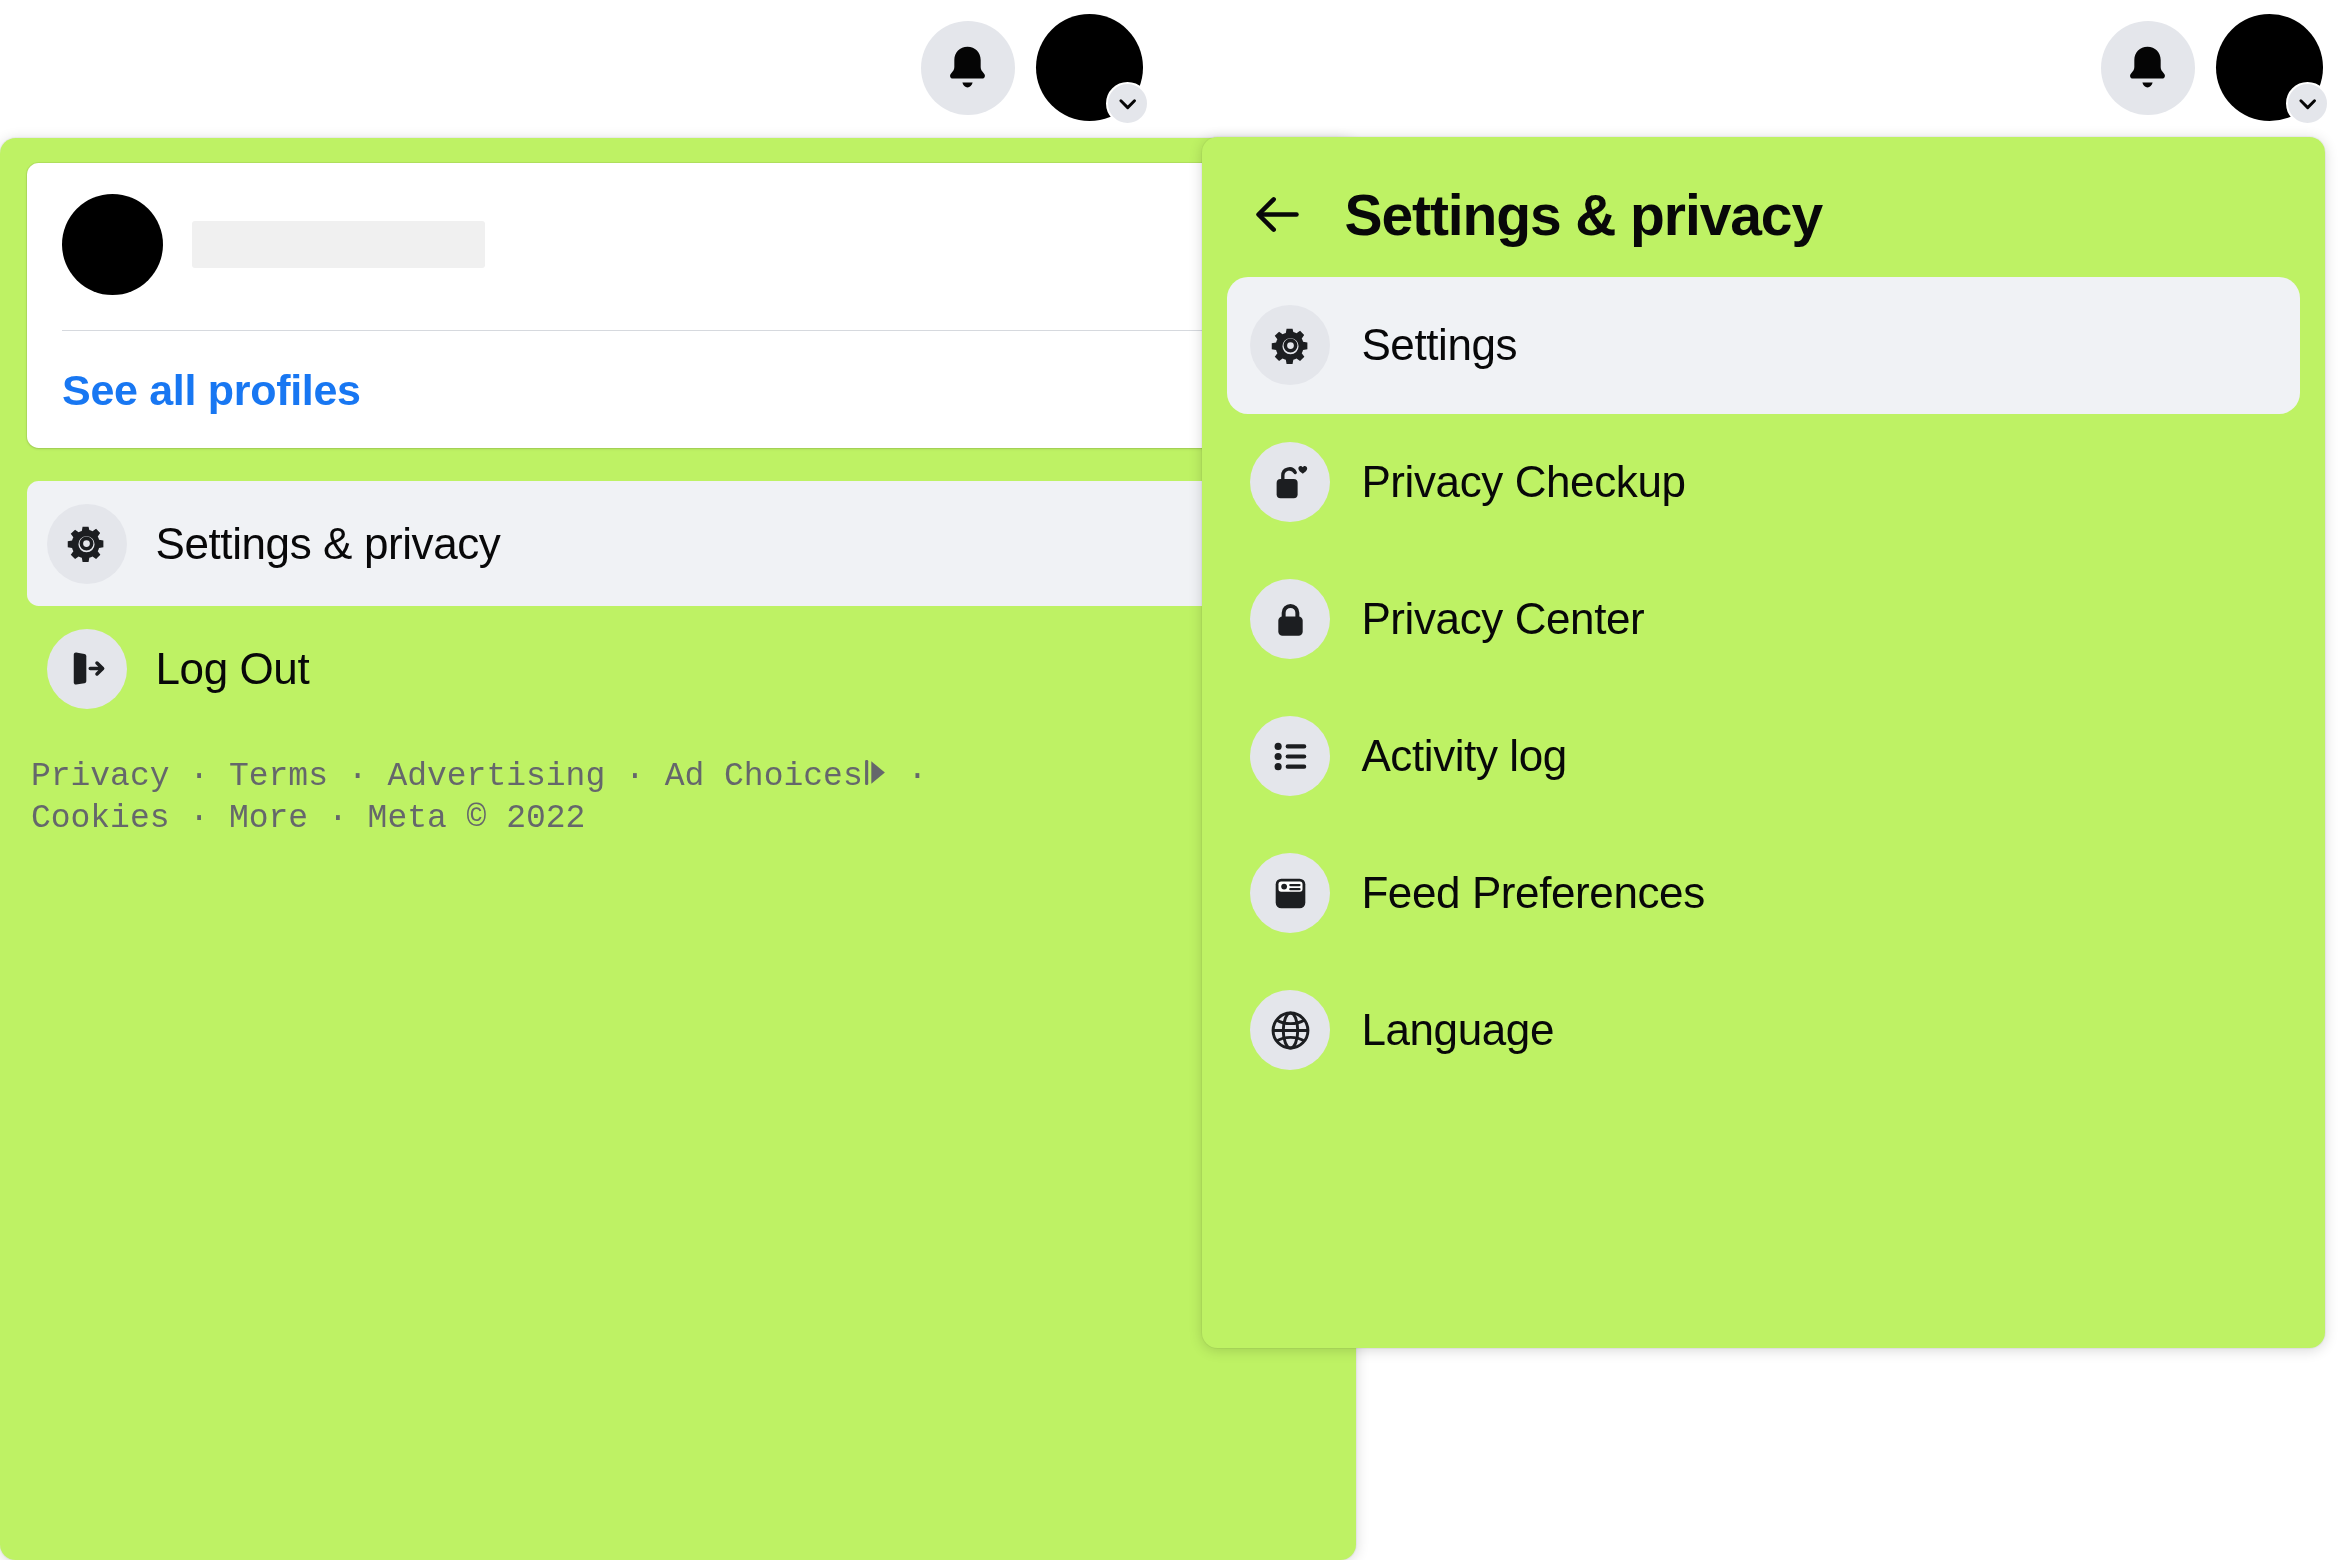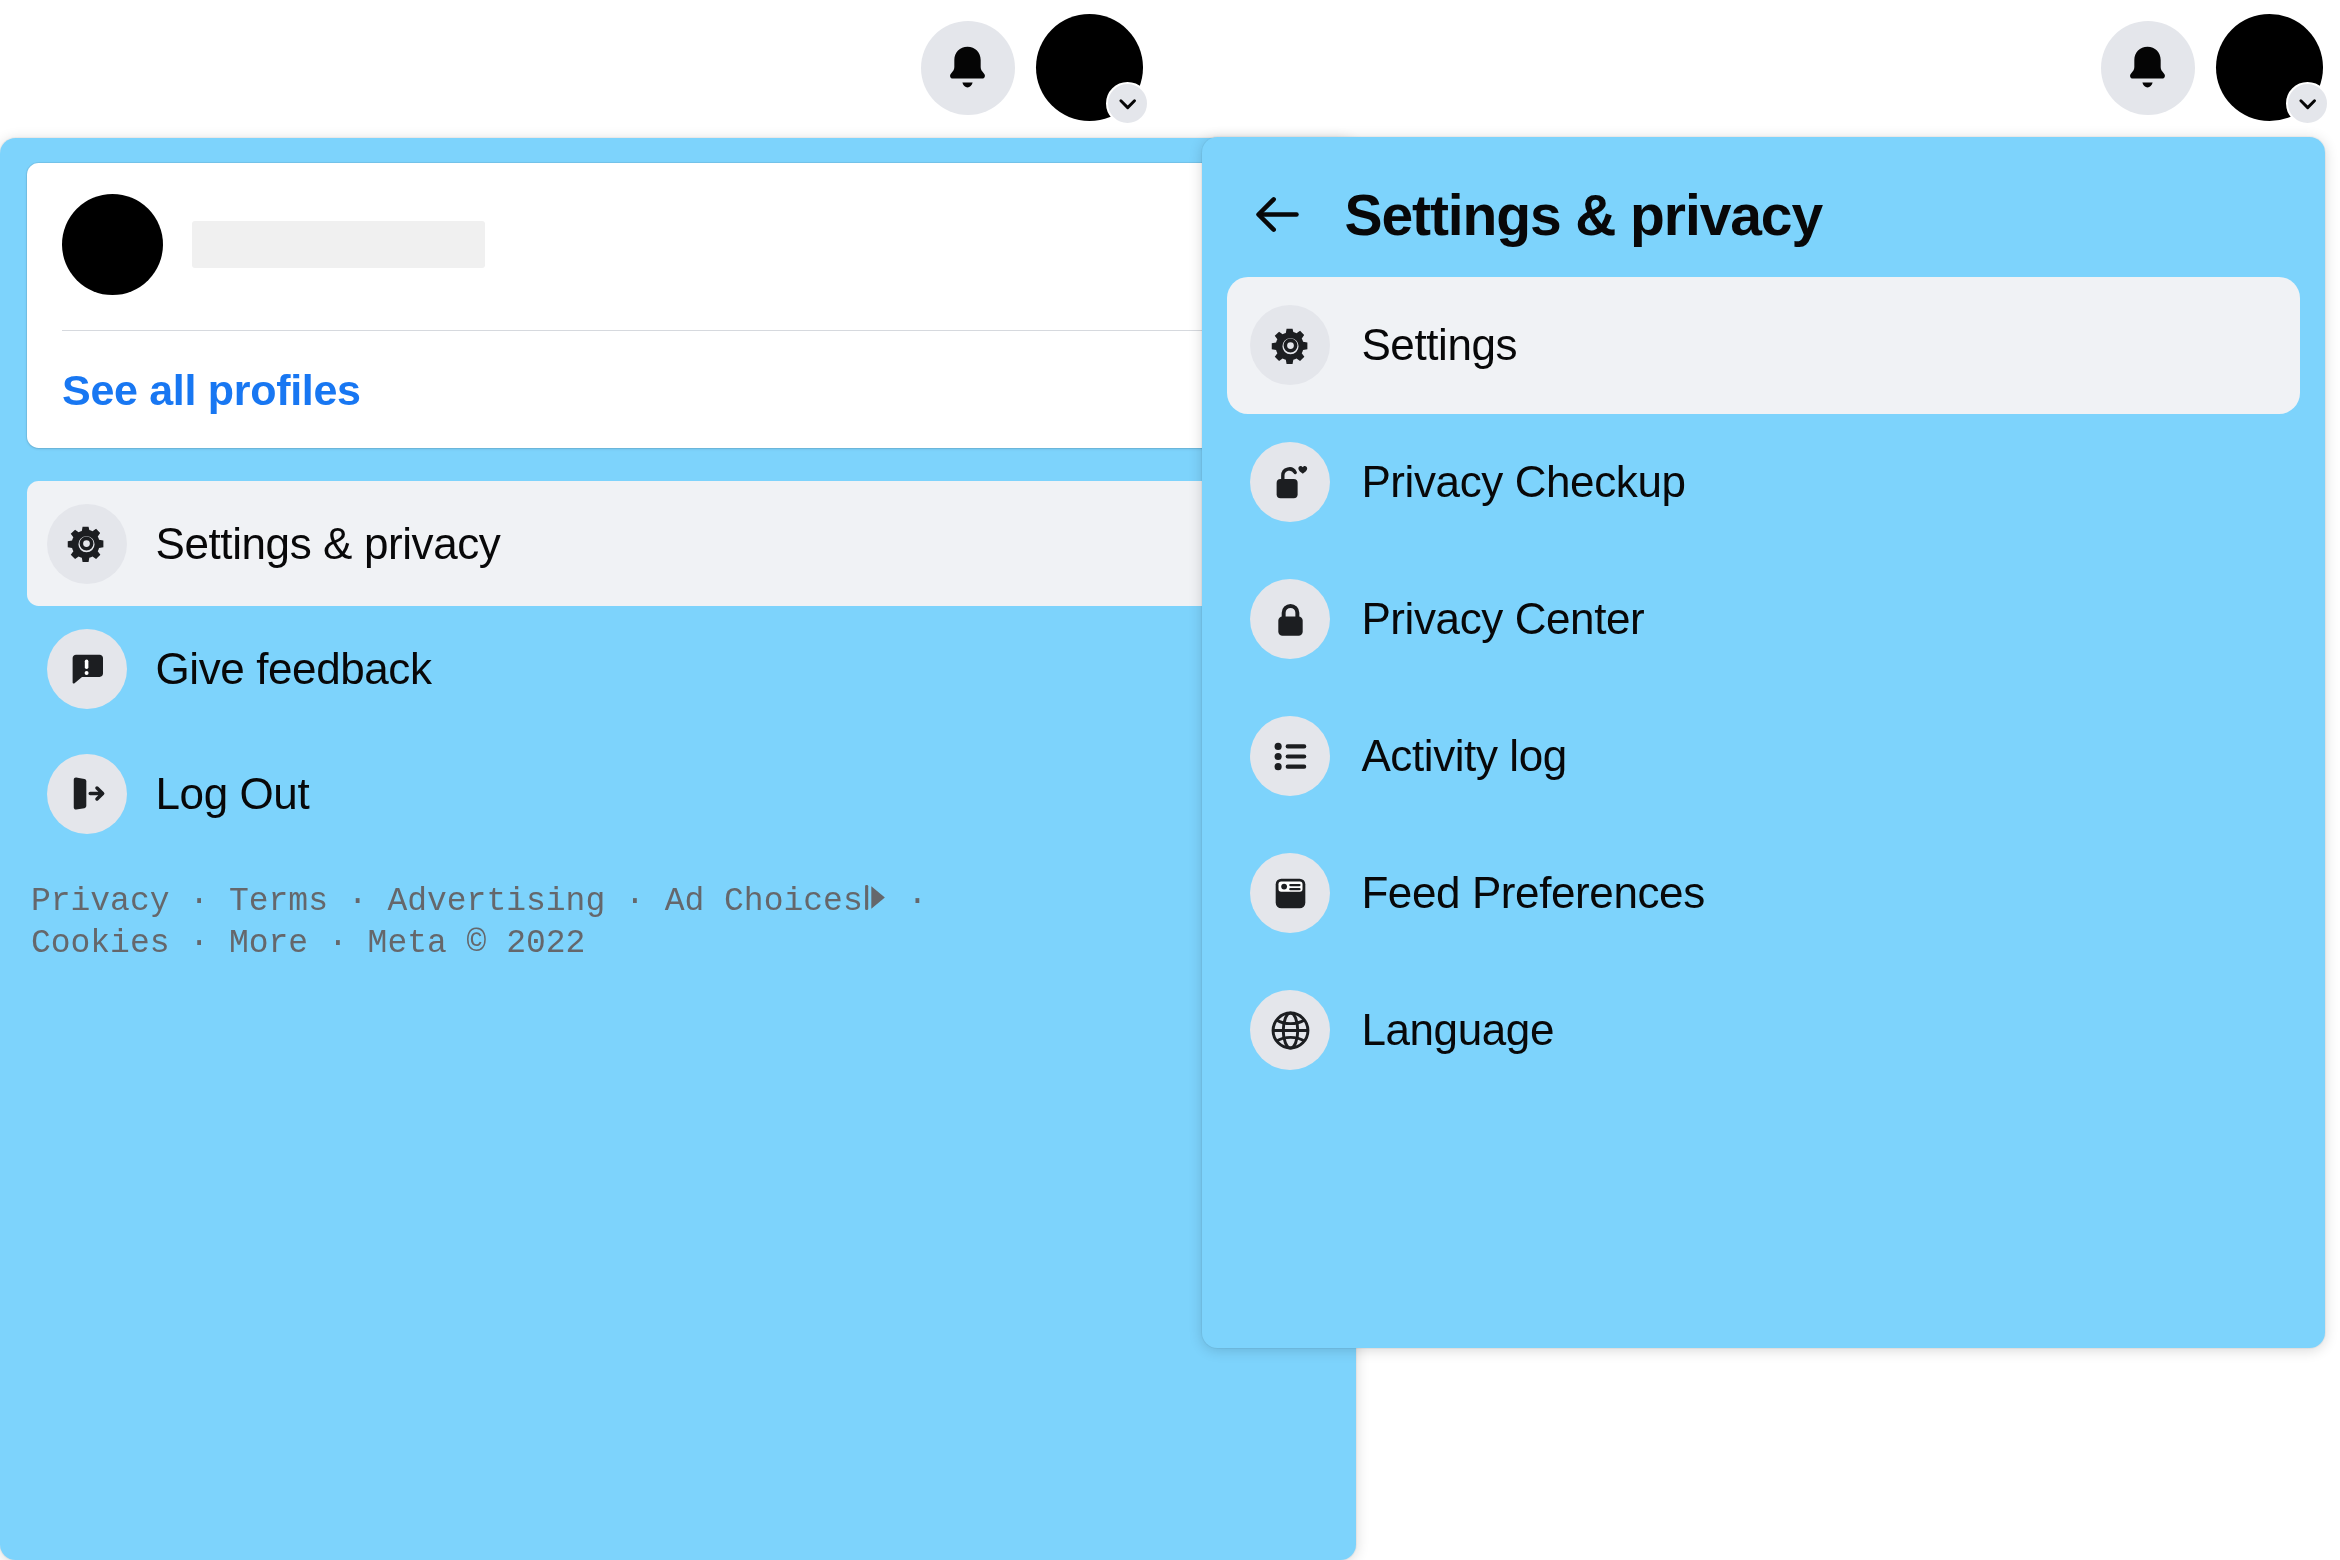--- a/index.html
+++ b/index.html
@@ -55,21 +55,21 @@
     border-radius: 50%;
     background: #e4e6eb;
     border: 2.9px solid #ffffff;
     display: flex; align-items: center; justify-content: center;
   }
   .avatar-badge svg { width: 23.4px; height: 23.4px; display:block; }
 
   
   .panel {
     position: absolute;
-    background: #7dd3fc;
+    background: #bef264;
     border-radius: 15.6px;
     box-shadow: 0 2px 13.7px rgba(0,0,0,.16), 0 0 0 1px rgba(0,0,0,.035);
   }
   .panel-left {
     left: 0px; top: 138px;
     width: 1356px; height: 1422px;
     padding: 25px 27px 0 27px;
   }
   .panel-right {
     left: 1202px; top: 137px;
@@ -260,30 +260,20 @@
         <span class="menu-label">Settings &amp; privacy</span>
         <span class="chev">
           <svg viewBox="0 0 24 24" fill="none" stroke="#4b5563" stroke-width="2.2" stroke-linecap="round" stroke-linejoin="round">
             <polyline points="9,5 16,12 9,19"></polyline>
           </svg>
         </span>
       </div>
 
 
 
-      <div class="menu-row">
-        <span class="icon-circle">
-          <svg width="45" height="45" viewBox="0 0 24 24">
-            <path d="M5 4.6h14c1 0 1.8.8 1.8 1.8v8.3c0 1-.8 1.8-1.8 1.8H9.6l-4 3.4c-.4.3-1-.0-1-.5V6.4c0-1 .8-1.8 1.8-1.8z" fill="#1c1e21"></path>
-            <rect x="11.1" y="7.2" width="1.9" height="5.1" rx="0.95" fill="#ffffff"></rect>
-            <circle cx="12.05" cy="14.4" r="1.05" fill="#ffffff"></circle>
-          </svg>
-        </span>
-        <span class="menu-label">Give feedback</span>
-      </div>
 
       <div class="menu-row">
         <span class="icon-circle">
           <svg width="45" height="45" viewBox="0 0 24 24">
             <path d="M5.2 4.6c0-.7.6-1.2 1.3-1.1l4.4.7c.6.1 1 .6 1 1.2v13.2c0 .6-.4 1.1-1 1.2l-4.4.7c-.7.1-1.3-.4-1.3-1.1V4.6z" fill="#1c1e21"></path>
             <path d="M14 12h6.2M17.6 9.1 20.6 12l-3 2.9" fill="none" stroke="#1c1e21" stroke-width="1.9" stroke-linecap="round" stroke-linejoin="round"></path>
           </svg>
         </span>
         <span class="menu-label">Log Out</span>
       </div>

